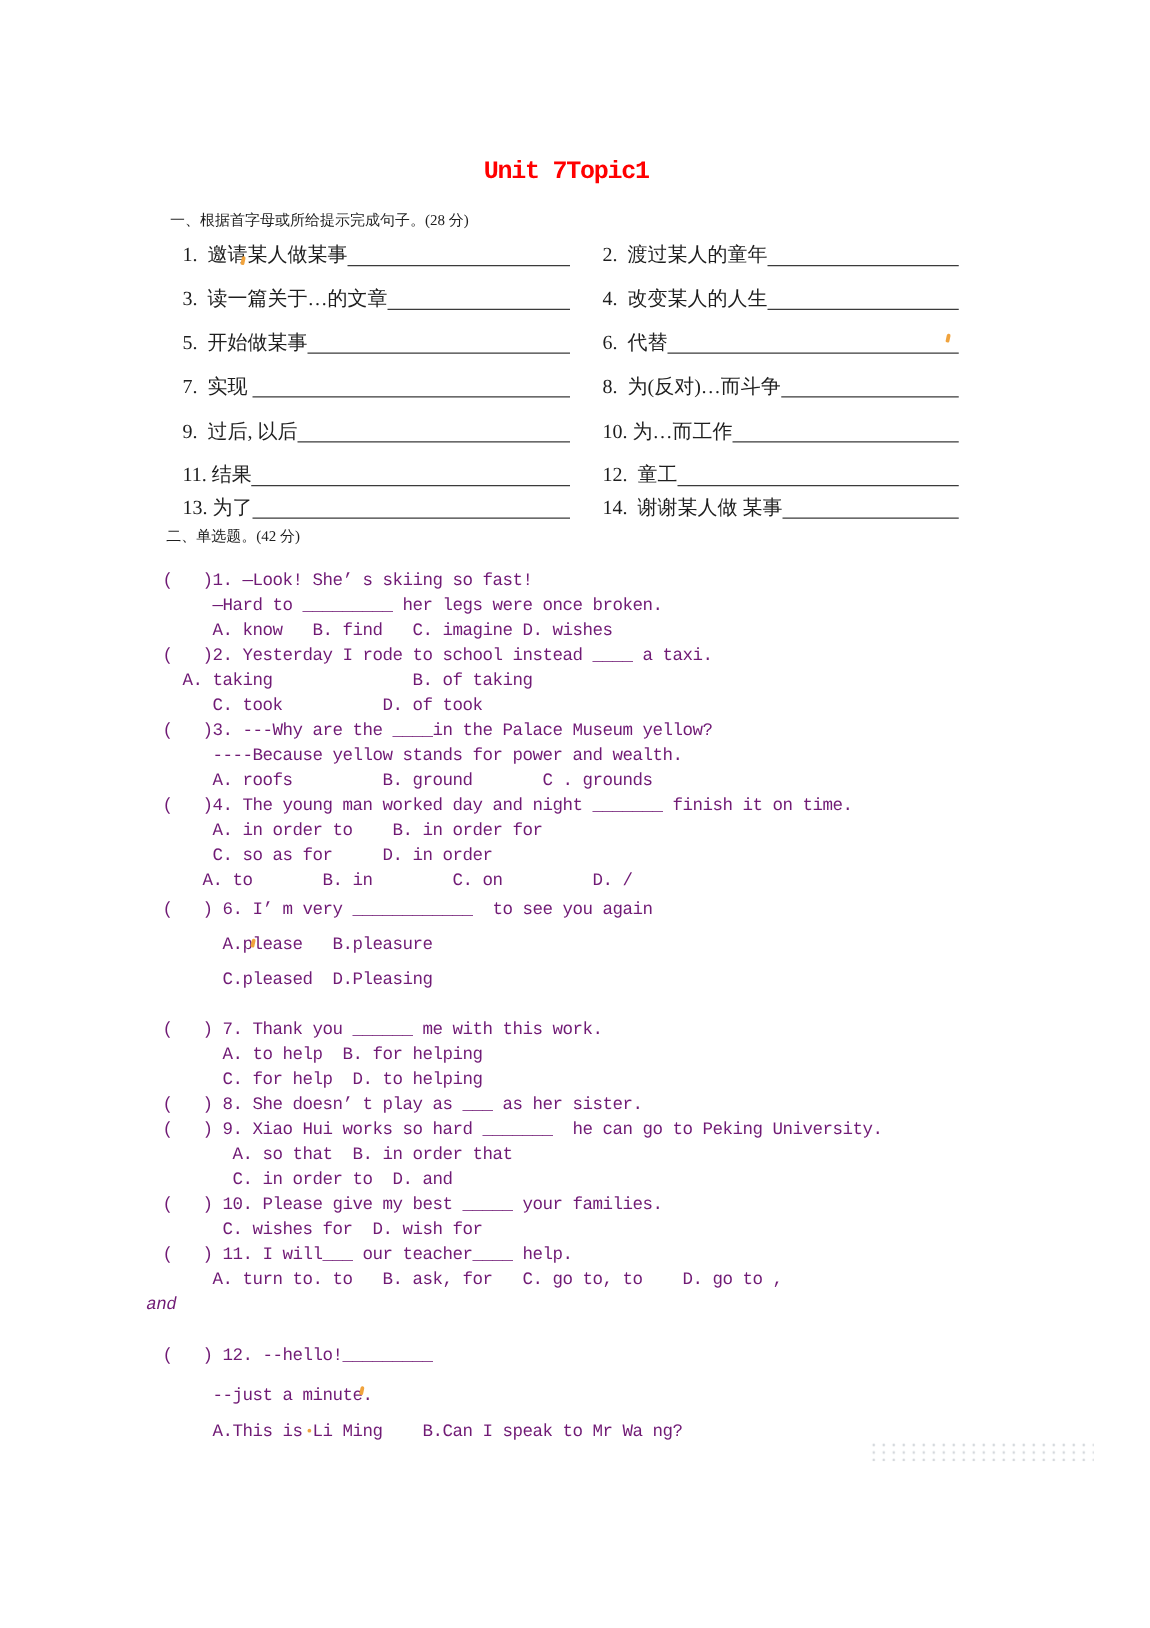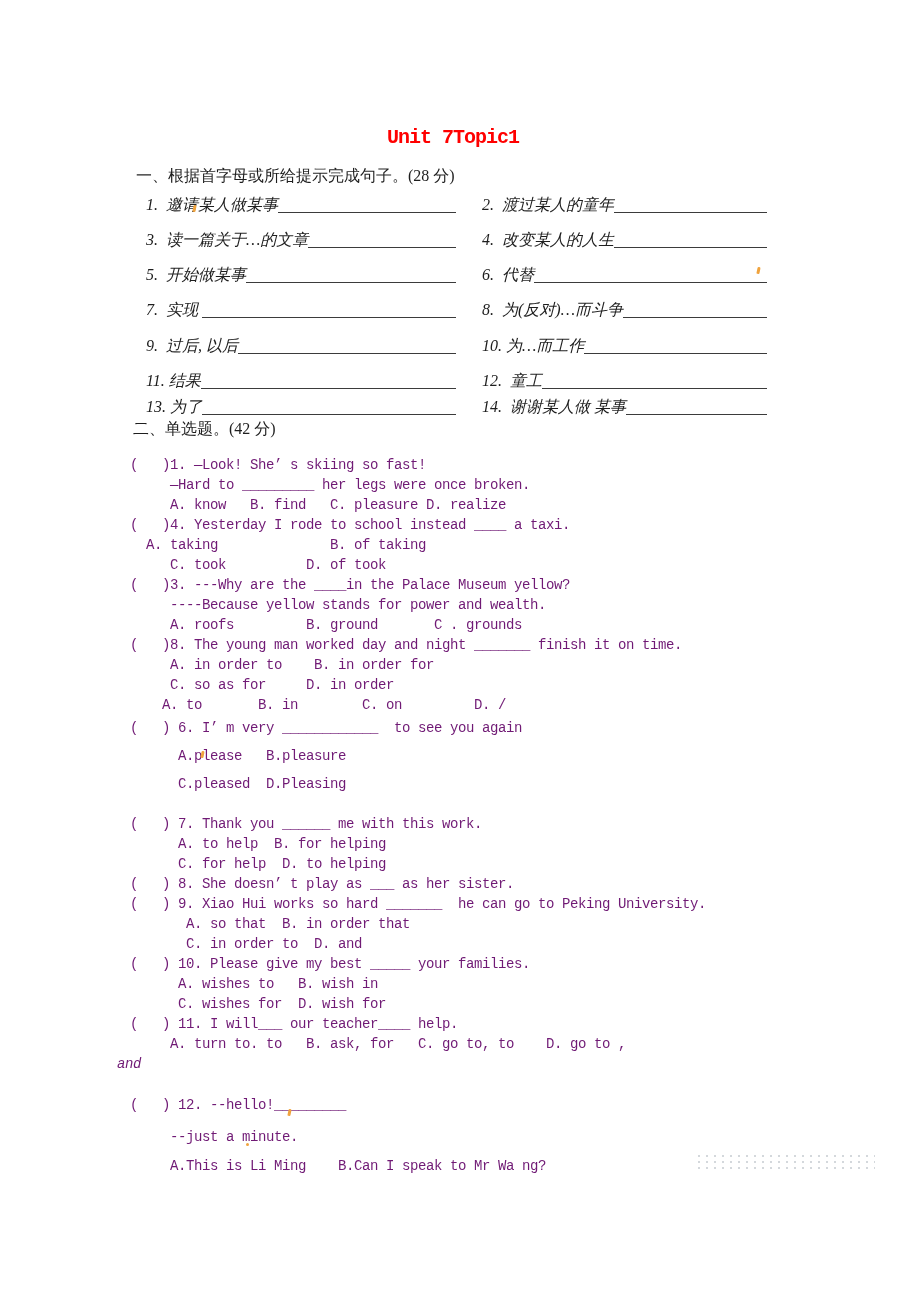--- a/index.html
+++ b/index.html
@@ -2,28 +2,28 @@
 <html><head>
 <meta charset="utf-8">
 <style>
   html,body{margin:0;padding:0;background:#ffffff;}
   .page{position:relative;width:906px;height:1302px;background:#ffffff;overflow:hidden;
         font-family:"Liberation Serif","DejaVu Serif",serif;color:#1e1e1e;}
   .title{margin:0;padding-top:126px;text-align:center;line-height:24px;
          font-family:"Liberation Mono","DejaVu Sans Mono",monospace;
          font-size:20px;letter-spacing:-1px;color:#ff0000;}
   .content{margin-left:130px;}
-  .cn{font-size:16px;line-height:20px;height:20px;white-space:pre;font-family:Liberation Serif, serif;}
+  .cn{font-size:12px;line-height:20px;height:20px;white-space:pre;font-family:Liberation Serif, serif;}
   .s1h{margin:16px 0 0 6px;}
   .s2h{margin:0 0 16px 3px;}
   .items{margin:9px 0 0 16px;display:grid;
          grid-template-columns:310px 285px;column-gap:26px;
          grid-template-rows:35px 35px 35px 36px 35px 26px 22px;}
   .item{display:flex;height:20px;font-size:16px;line-height:20px;}
-  .ilabel{white-space:pre;font-style:italic;}
+  .ilabel{white-space:pre;}
   .blank{flex:1;border-bottom:1px solid #3b3b3b;margin-bottom:2px;}
   .en{font-family:"Liberation Mono","DejaVu Sans Mono",monospace;
       font-size:14px;letter-spacing:-0.4px;line-height:20px;height:20px;
       white-space:pre;color:#701a75;}
   .g3{margin-top:3px}.g5{margin-top:20px}.g8{margin-top:8px}
   .g9{margin-top:9px}.g12{margin-top:12px}.g21{margin-top:21px}
   .and-line{margin-left:-13px;font-style:italic;}
   .mark{position:absolute;width:3px;height:7px;background:#f0a33d;
         border-radius:1.5px 1.5px 1px 1px;transform:rotate(12deg);}
   .dot{position:absolute;width:3px;height:3px;background:#f0a33d;border-radius:50%;}
@@ -99,52 +99,51 @@
           <span class="ilabel">14.  谢谢某人做 某事</span>
           <span class="blank"></span>
         </div>
     </div>
 
     <div class="cn s2h">二、单选题。(42 分)</div>
 
     <div>
       <div class="en">(   )1. —Look! She’ s skiing so fast!</div>
       <div class="en">     —Hard to _________ her legs were once broken.</div>
-      <div class="en">     A. know   B. find   C. pleasure D. realize</div>
+      <div class="en">     A. know   B. find   C. imagine D. wishes</div>
 
-      <div class="en">(   )4. Yesterday I rode to school instead ____ a taxi.</div>
+      <div class="en">(   )2. Yesterday I rode to school instead ____ a taxi.</div>
       <div class="en">  A. taking              B. of taking</div>
       <div class="en">     C. took          D. of took</div>
 
       <div class="en">(   )3. ---Why are the ____in the Palace Museum yellow?</div>
       <div class="en">     ----Because yellow stands for power and wealth.</div>
       <div class="en">     A. roofs         B. ground       C . grounds</div>
 
-      <div class="en">(   )8. The young man worked day and night _______ finish it on time.</div>
+      <div class="en">(   )4. The young man worked day and night _______ finish it on time.</div>
       <div class="en">     A. in order to    B. in order for</div>
       <div class="en">     C. so as for     D. in order</div>
 
       <div class="en">    A. to       B. in        C. on         D. /</div>
 
       <div class="en g3">(   ) 6. I’ m very ____________  to see you again</div>
       <div class="en g8">      A.please   B.pleasure</div>
       <div class="en g8">      C.pleased  D.Pleasing</div>
 
       <div class="en g5">(   ) 7. Thank you ______ me with this work.</div>
       <div class="en">      A. to help  B. for helping</div>
       <div class="en">      C. for help  D. to helping</div>
 
       <div class="en">(   ) 8. She doesn’ t play as ___ as her sister.</div>
 
       <div class="en">(   ) 9. Xiao Hui works so hard _______  he can go to Peking University.</div>
       <div class="en">       A. so that  B. in order that</div>
       <div class="en">       C. in order to  D. and</div>
 
       <div class="en">(   ) 10. Please give my best _____ your families.</div>
-      <div class="en">      A. wishes to   B. wish in</div>
       <div class="en">      C. wishes for  D. wish for</div>
 
       <div class="en">(   ) 11. I will___ our teacher____ help.</div>
       <div class="en">     A. turn to. to   B. ask, for   C. go to, to    D. go to ,</div>
       <div class="en and-line">and</div>
 
       <div class="en g21">(   ) 12. --hello!_________</div>
       <div class="en g12">     --just a minute.</div>
       <div class="en g9">     A.This is Li Ming    B.Can I speak to Mr Wa ng?</div>
     </div>

